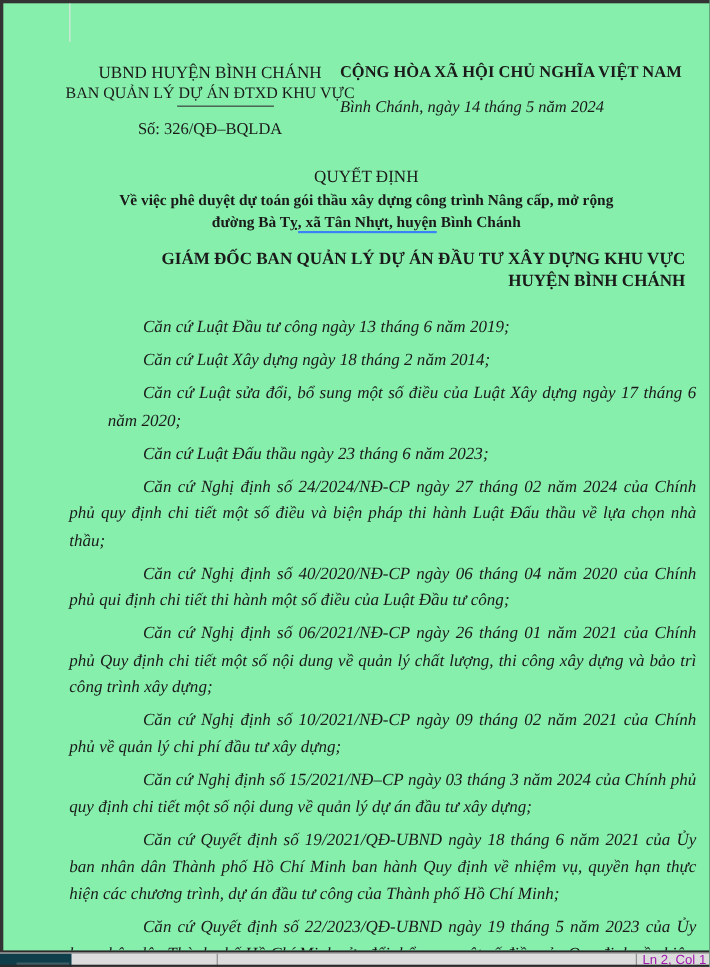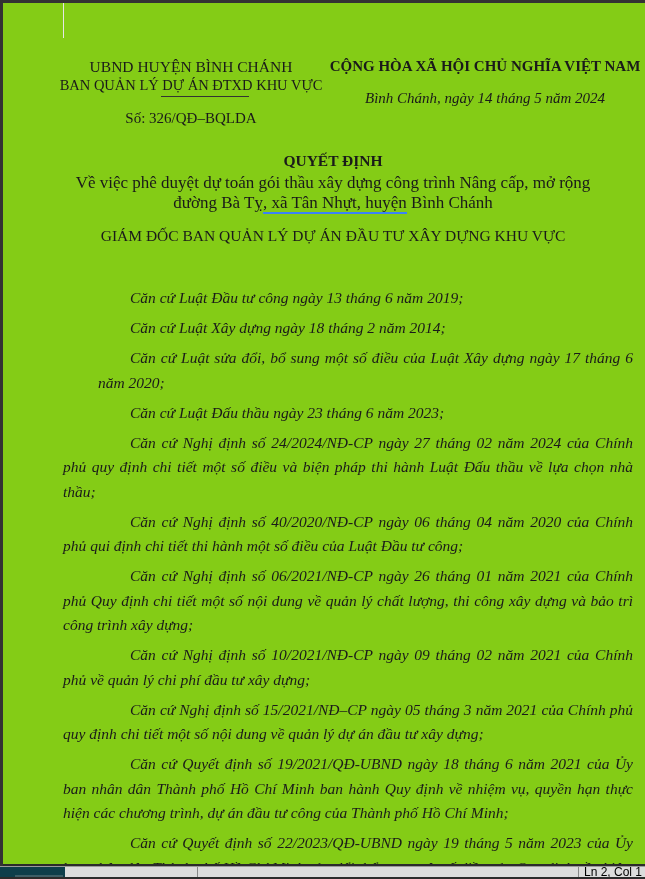--- a/index.html
+++ b/index.html
@@ -6,51 +6,51 @@
     body {
       width: 645px; height: 879px; overflow: hidden; position: relative;
       background: #2b2b2b;
       font-family: "Liberation Serif", "DejaVu Serif", serif;
       color: #1a1a1a;
     }
     .top-frame { position: absolute; left: 0; top: 0; width: 645px; height: 3px; background: #333333; }
     .left-frame { position: absolute; left: 0; top: 0; width: 3px; height: 866px; background: #333333; }
     .page {
       position: absolute; left: 3px; top: 3px; width: 642px; height: 861px;
-      background: #84cc16; overflow: hidden;
+      background: #86efac; overflow: hidden;
     }
     .scan-line { position: absolute; left: 60px; top: 0; width: 1px; height: 35px; background: #e6e6e6; }
     .header-left {
       position: absolute; left: 53px; top: 54px; width: 270px; text-align: center;
       font-size: 15.5px; line-height: 19px;
     }
     .header-left .org-parent { font-weight: normal; }
     .header-left .org-name { font-weight: normal; font-size: 14.5px; white-space: nowrap; }
     .header-left .underline-a { display: block; width: 88px; height: 1px; background: #333; margin: 1px auto 0 auto; position: relative; left: 14px; }
     .header-left .doc-number { margin-top: 12px; font-size: 15px; }
     .header-right {
-      position: absolute; left: 322px; top: 54px; width: 320px; text-align: center;
+      position: absolute; left: 306px; top: 54px; width: 320px; text-align: left;
       font-size: 15px; line-height: 19px;
     }
     .header-right .nation { font-weight: bold; white-space: nowrap; }
     .header-right .motto { font-weight: bold; display: inline-block; border-bottom: 1px solid #333; padding-bottom: 1px; }
     .header-right .date-place { margin-top: 13px; font-style: italic; font-size: 15px; }
     .title-block { position: absolute; left: 40px; top: 148px; width: 580px; text-align: center; }
-    .title-block .doc-type { font-weight: bold; font-size: 15.5px; line-height: 20px; }
-    .title-block .subject { font-weight: normal; font-size: 17px; line-height: 20px; margin-top: 2px; }
+    .title-block .doc-type { font-weight: normal; font-size: 15.5px; line-height: 20px; }
+    .title-block .subject { font-weight: bold; font-size: 14px; line-height: 20px; margin-top: 2px; }
     .title-block .subject .u { border-bottom: 2px solid #3b82f6; }
-    .title-block .authority { font-weight: normal; font-size: 15.5px; line-height: 20px; margin-top: 13px; }
+    .title-block .authority { font-weight: bold; font-size: 15.5px; line-height: 20px; margin-top: 13px; text-align: right; }
     .body { position: absolute; left: 95px; top: 283px; width: 535px; font-style: italic; font-size: 15.5px; }
     .para { line-height: 24.5px; text-align: justify; text-indent: 32px; margin-bottom: 5.5px; }
     .status-bar { position: absolute; left: 0; top: 866px; width: 645px; height: 13px; background: #dcdcdc; border-top: 1px solid #9a9a9a; }
     .status-left { position: absolute; left: 0; top: 0; width: 65px; height: 13px; background: #0e3e4a; }
     .status-left .hl { position: absolute; left: 15px; top: 8px; width: 48px; height: 5px; background: #3d5e66; }
     .status-divider { position: absolute; left: 197px; top: 0; width: 1px; height: 13px; background: #888; }
     .status-divider2 { position: absolute; left: 578px; top: 0; width: 1px; height: 13px; background: #888; }
-    .status-text { position: absolute; left: 584px; top: -2px; font-family: "Liberation Sans", sans-serif; font-size: 12px; color: #000000; white-space: nowrap; }
+    .status-text { position: absolute; left: 584px; top: -2px; font-family: "Liberation Sans", sans-serif; font-size: 12px; color: #a21caf; white-space: nowrap; }
     .bottom-edge { position: absolute; left: 0; top: 877px; width: 645px; height: 2px; background: #2b2b2b; }
   </style>
 </head>
 <body>
 
 <div class="top-frame"></div>
 <div class="left-frame"></div>
 
 <div class="page">
   <div class="scan-line"></div>
@@ -68,33 +68,34 @@
   </div>
 
   <div class="title-block">
     <div class="doc-type">QUYẾT ĐỊNH</div>
     <div class="subject">
       <div>Về việc phê duyệt dự toán gói thầu xây dựng công trình Nâng cấp, mở rộng</div>
       <div><span>đường Bà Tỵ</span><span class="u">, xã Tân Nhựt, huyện</span><span> Bình Chánh</span></div>
     </div>
     <div class="authority">
       <div>GIÁM ĐỐC BAN QUẢN LÝ DỰ ÁN ĐẦU TƯ XÂY DỰNG KHU VỰC</div>
+      <div>HUYỆN BÌNH CHÁNH</div>
     </div>
   </div>
 
   <div class="body">
     <p class="para" style="margin:0 0 5.5px 0">Căn cứ Luật Đầu tư công ngày 13 tháng 6 năm 2019;</p>
     <p class="para" style="margin:0 0 5.5px 0">Căn cứ Luật Xây dựng ngày 18 tháng 2 năm 2014;</p>
     <p class="para" style="margin:0 0 5.5px -35px; padding-left:35px">Căn cứ Luật sửa đổi, bổ sung một số điều của Luật Xây dựng ngày 17 tháng 6 năm 2020;</p>
     <p class="para" style="margin:0 0 5.5px 0">Căn cứ Luật Đấu thầu ngày 23 tháng 6 năm 2023;</p>
     <p class="para" style="margin:0 0 5.5px -35px; padding-left:0; text-indent:67px">Căn cứ Nghị định số 24/2024/NĐ-CP ngày 27 tháng 02 năm 2024 của Chính phủ quy định chi tiết một số điều và biện pháp thi hành Luật Đấu thầu về lựa chọn nhà thầu;</p>
     <p class="para" style="margin:0 0 5.5px -35px; text-indent:67px">Căn cứ Nghị định số 40/2020/NĐ-CP ngày 06 tháng 04 năm 2020 của Chính phủ qui định chi tiết thi hành một số điều của Luật Đầu tư công;</p>
     <p class="para" style="margin:0 0 5.5px -35px; text-indent:67px">Căn cứ Nghị định số 06/2021/NĐ-CP ngày 26 tháng 01 năm 2021 của Chính phủ Quy định chi tiết một số nội dung về quản lý chất lượng, thi công xây dựng và bảo trì công trình xây dựng;</p>
     <p class="para" style="margin:0 0 5.5px -35px; text-indent:67px">Căn cứ Nghị định số 10/2021/NĐ-CP ngày 09 tháng 02 năm 2021 của Chính phủ về quản lý chi phí đầu tư xây dựng;</p>
-    <p class="para" style="margin:0 0 5.5px -35px; text-indent:67px">Căn cứ Nghị định số 15/2021/NĐ–CP ngày 05 tháng 3 năm 2021 của Chính phủ quy định chi tiết một số nội dung về quản lý dự án đầu tư xây dựng;</p>
+    <p class="para" style="margin:0 0 5.5px -35px; text-indent:67px">Căn cứ Nghị định số 15/2021/NĐ–CP ngày 03 tháng 3 năm 2024 của Chính phủ quy định chi tiết một số nội dung về quản lý dự án đầu tư xây dựng;</p>
     <p class="para" style="margin:0 0 5.5px -35px; text-indent:67px">Căn cứ Quyết định số 19/2021/QĐ-UBND ngày 18 tháng 6 năm 2021 của Ủy ban nhân dân Thành phố Hồ Chí Minh ban hành Quy định về nhiệm vụ, quyền hạn thực hiện các chương trình, dự án đầu tư công của Thành phố Hồ Chí Minh;</p>
     <p class="para" style="margin:0 0 5.5px -35px; text-indent:67px">Căn cứ Quyết định số 22/2023/QĐ-UBND ngày 19 tháng 5 năm 2023 của Ủy ban nhân dân Thành phố Hồ Chí Minh sửa đổi, bổ sung một số điều của Quy định về nhiệm vụ, quyền hạn thực hiện các chương trình, dự án đầu tư công của Thành phố Hồ Chí Minh ban hành kèm theo Quyết định số 19/2021/QĐ-UBND ngày 18 tháng 6 năm 2021 của Ủy ban nhân dân Thành phố;</p>
   </div>
 </div>
 
 <div class="status-bar">
   <div class="status-left">
       <div class="hl"></div>
     </div>
   <div class="status-divider"></div>

